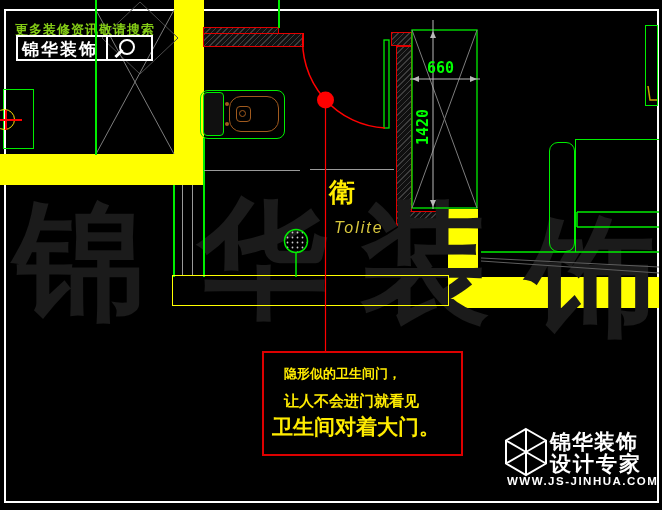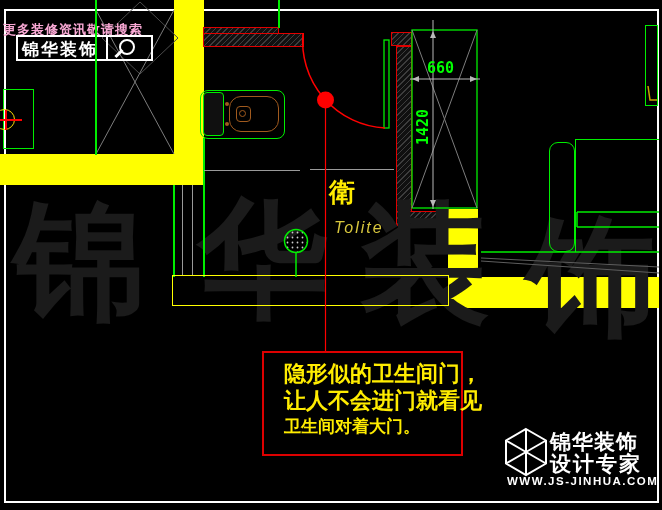--- a/index.html
+++ b/index.html
@@ -113,39 +113,39 @@
       <line x1="577" y1="212" x2="577" y2="227"></line>
         <line x1="481" y1="252" x2="659" y2="252"></line>
     </g>
     <g stroke="#5e5e5e" stroke-width="1">
       <line x1="481" y1="258" x2="659" y2="267"></line>
         <line x1="481" y1="261" x2="659" y2="273"></line>
     </g>
     <path d="M648,86 L650,100 L657,100" fill="none" stroke="#c8a400" stroke-width="1.5"></path>
   </svg>
 
-  <div class="abs" style="left:3px;top:21px;font-size:13px;font-weight:bold;color:#f9a8d4;letter-spacing:1px;">更多装修资讯敬请搜索</div>
+  <div class="abs" style="left:15px;top:21px;font-size:13px;font-weight:bold;color:#84cc16;letter-spacing:1px;">更多装修资讯敬请搜索</div>
 
   <div class="abs" style="left:16px;top:35px;width:137px;height:26px;border:2px solid #fff;box-sizing:border-box;"></div>
   <span class="abs" style="left:22px;top:38px;font-size:17px;font-weight:bold;color:#fff;letter-spacing:2px;">锦华装饰</span>
   <div class="abs" style="left:106px;top:37px;width:2px;height:22px;background:#fff;"></div>
   <div class="abs" style="left:119px;top:39px;width:12px;height:12px;border:2.5px solid #fff;border-radius:50%;box-sizing:content-box;"></div>
   <div class="abs" style="left:114px;top:52px;width:10px;height:3px;background:#fff;transform:rotate(-45deg);"></div>
   <div class="abs gline" style="left:95px;top:0;width:2px;height:155px;"></div>
 
   <div class="abs lbl-yellow" style="left:329px;top:175px;font-size:26px;font-family:'DejaVu Serif',serif;">衛</div>
   <div class="abs" style="left:314px;top:219px;font-size:16px;font-style:italic;color:#d8c73e;letter-spacing:2px;margin-left:20px;">Tolite</div>
 
   <div class="abs dim" style="left:427px;top:59px;">660</div>
   <div class="abs dim" style="left:400px;top:118px;width:46px;text-align:center;transform:rotate(-90deg);">1420</div>
 
   <div class="abs" style="left:262px;top:351px;width:201px;height:105px;border:2px solid #dd0000;box-sizing:border-box;background:#000;"></div>
-  <div class="abs lbl-yellow" style="left:284px;top:361px;font-size:22px;line-height:26px;">隐形似的卫生间门，</div>
-  <div class="abs lbl-yellow" style="left:284px;top:388px;font-size:22px;line-height:26px;text-align:center;">让人不会进门就看见</div>
-  <div class="abs lbl-yellow" style="left:284px;top:414px;font-size:17px;line-height:26px;">卫生间对着大门。</div>
+  <div class="abs lbl-yellow" style="left:284px;top:361px;font-size:13px;line-height:26px;">隐形似的卫生间门，</div>
+  <div class="abs lbl-yellow" style="left:284px;top:388px;font-size:15px;line-height:26px;text-align:center;">让人不会进门就看见</div>
+  <div class="abs lbl-yellow" style="left:272px;top:414px;font-size:21px;line-height:26px;">卫生间对着大门。</div>
 
   <svg width="662" height="510" viewBox="0 0 662 510">
     <g stroke="#fff" stroke-width="2" fill="none">
       <polygon points="526,429 546,440.5 546,463.5 526,475 506,463.5 506,440.5"></polygon>
       <line x1="526" y1="452" x2="526" y2="429"></line>
         <line x1="526" y1="452" x2="546" y2="440.5"></line>
       <line x1="526" y1="452" x2="546" y2="463.5"></line>
         <line x1="526" y1="452" x2="526" y2="475"></line>
       <line x1="526" y1="452" x2="506" y2="463.5"></line>
         <line x1="526" y1="452" x2="506" y2="440.5"></line>

